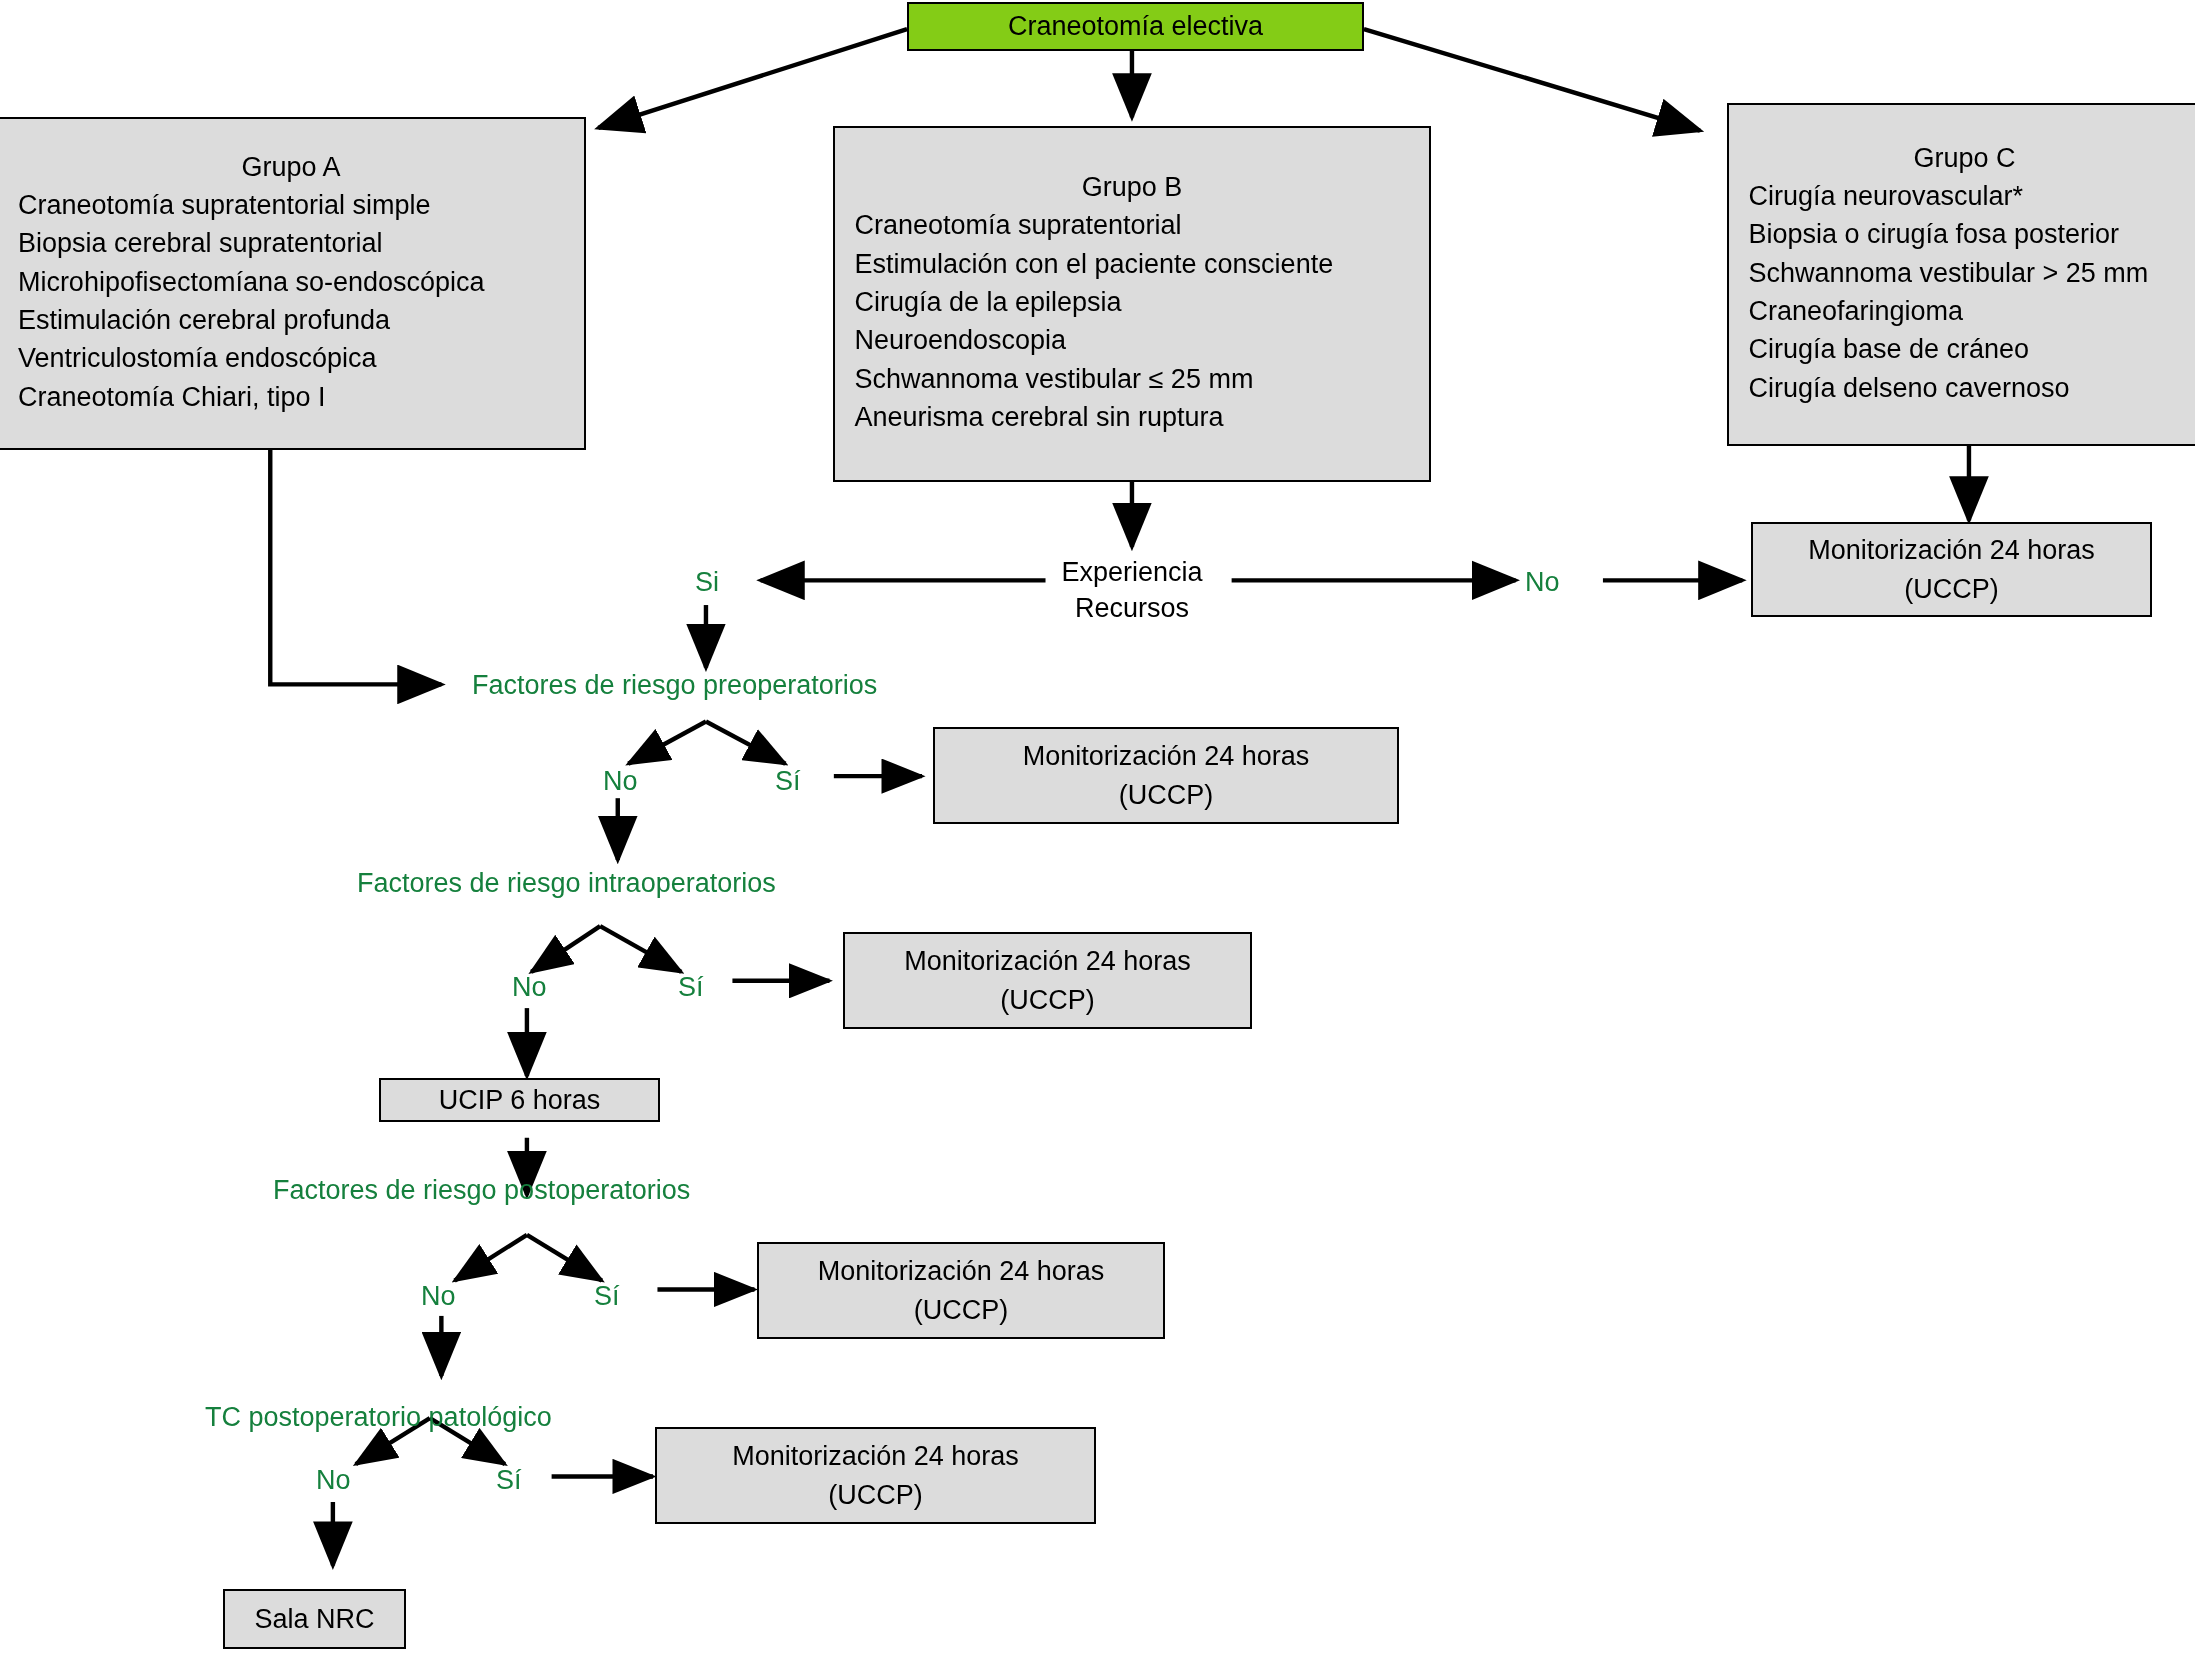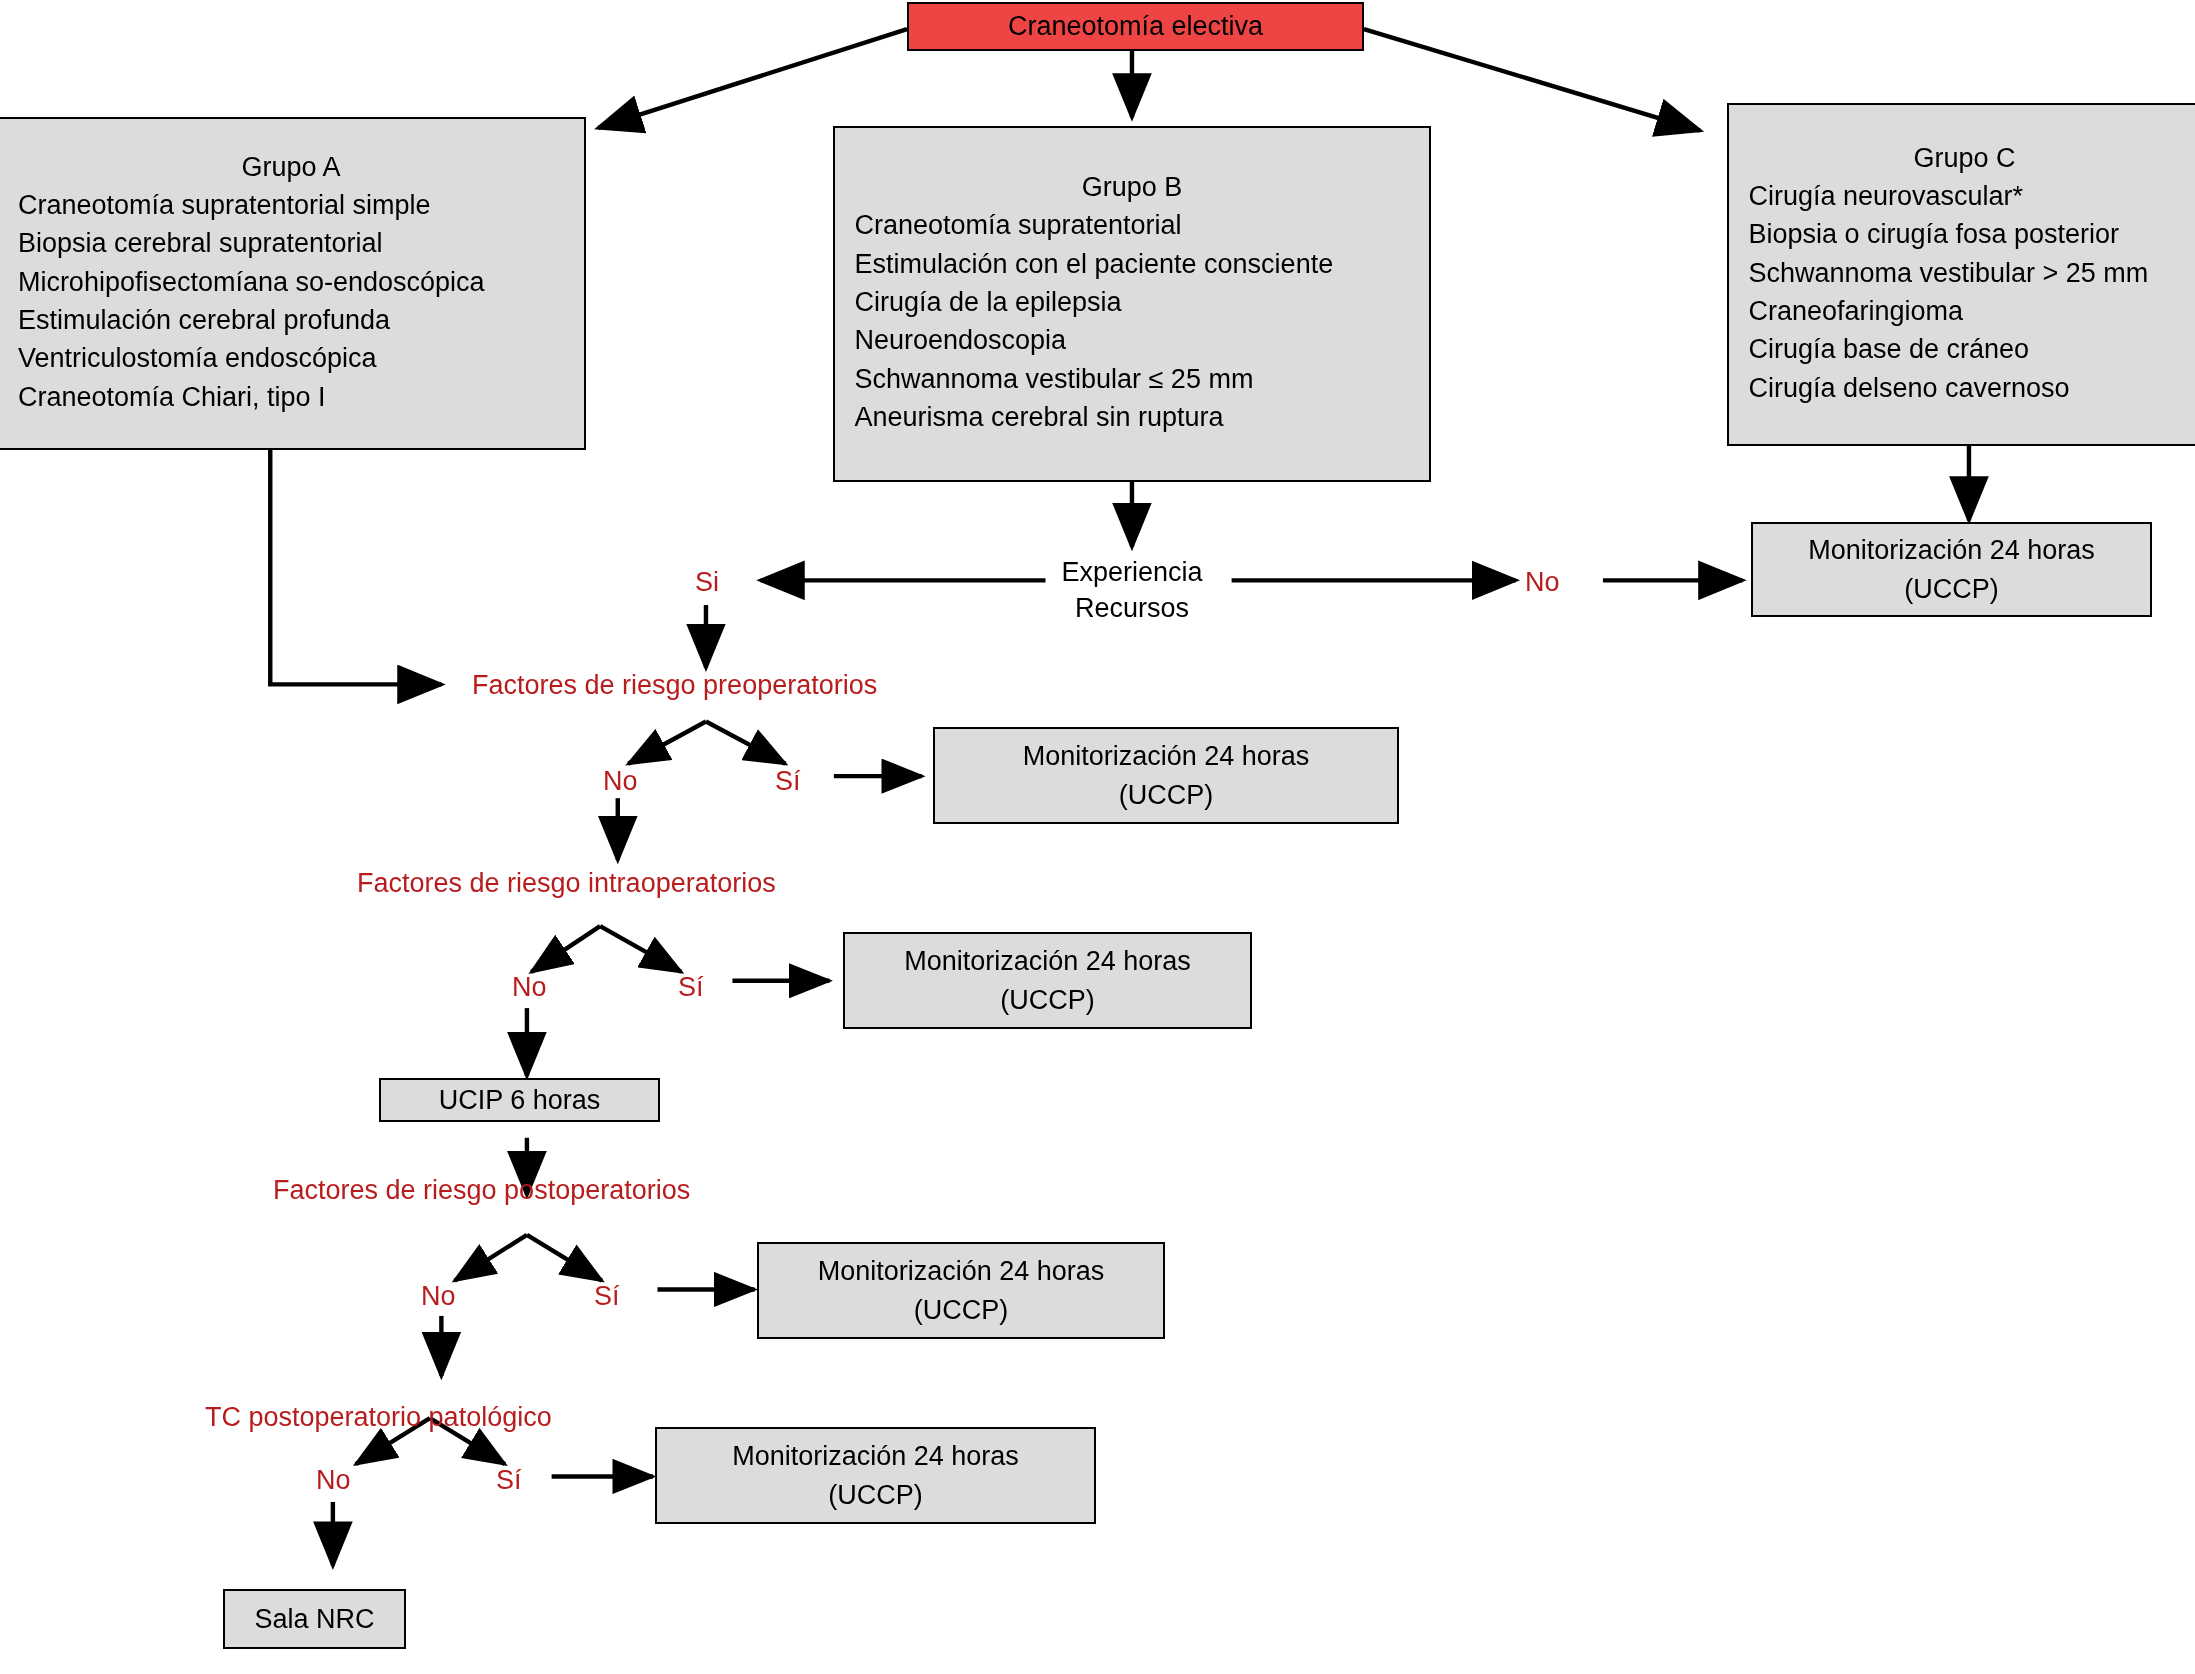--- a/index.html
+++ b/index.html
@@ -32,40 +32,40 @@
     border: 2.6px solid #000000;
     background: #dcdcdc;
     display: flex;
     flex-direction: column;
     justify-content: center;
     font-size: 27px;
     line-height: 1.42;
     color: #000;
   }
   .node.white {
-    background: #ef4444;
+    background: #84cc16;
   }
   .node .center {
     text-align: center;
     display: block;
   }
   .node .left {
     text-align: left;
     display: block;
     padding-left: 19.4px;
   }
   .node.pad {
     padding: 8.8px 0 12.4px 0;
   }
   .label {
     position: absolute;
     font-size: 27px;
     line-height: 1.3;
     white-space: nowrap;
-    color: #b91c1c;
+    color: #15803d;
   }
   .twoline {
     position: absolute;
     font-size: 27px;
     line-height: 1.35;
     text-align: center;
     white-space: nowrap;
   }
 </style>
 </head>

